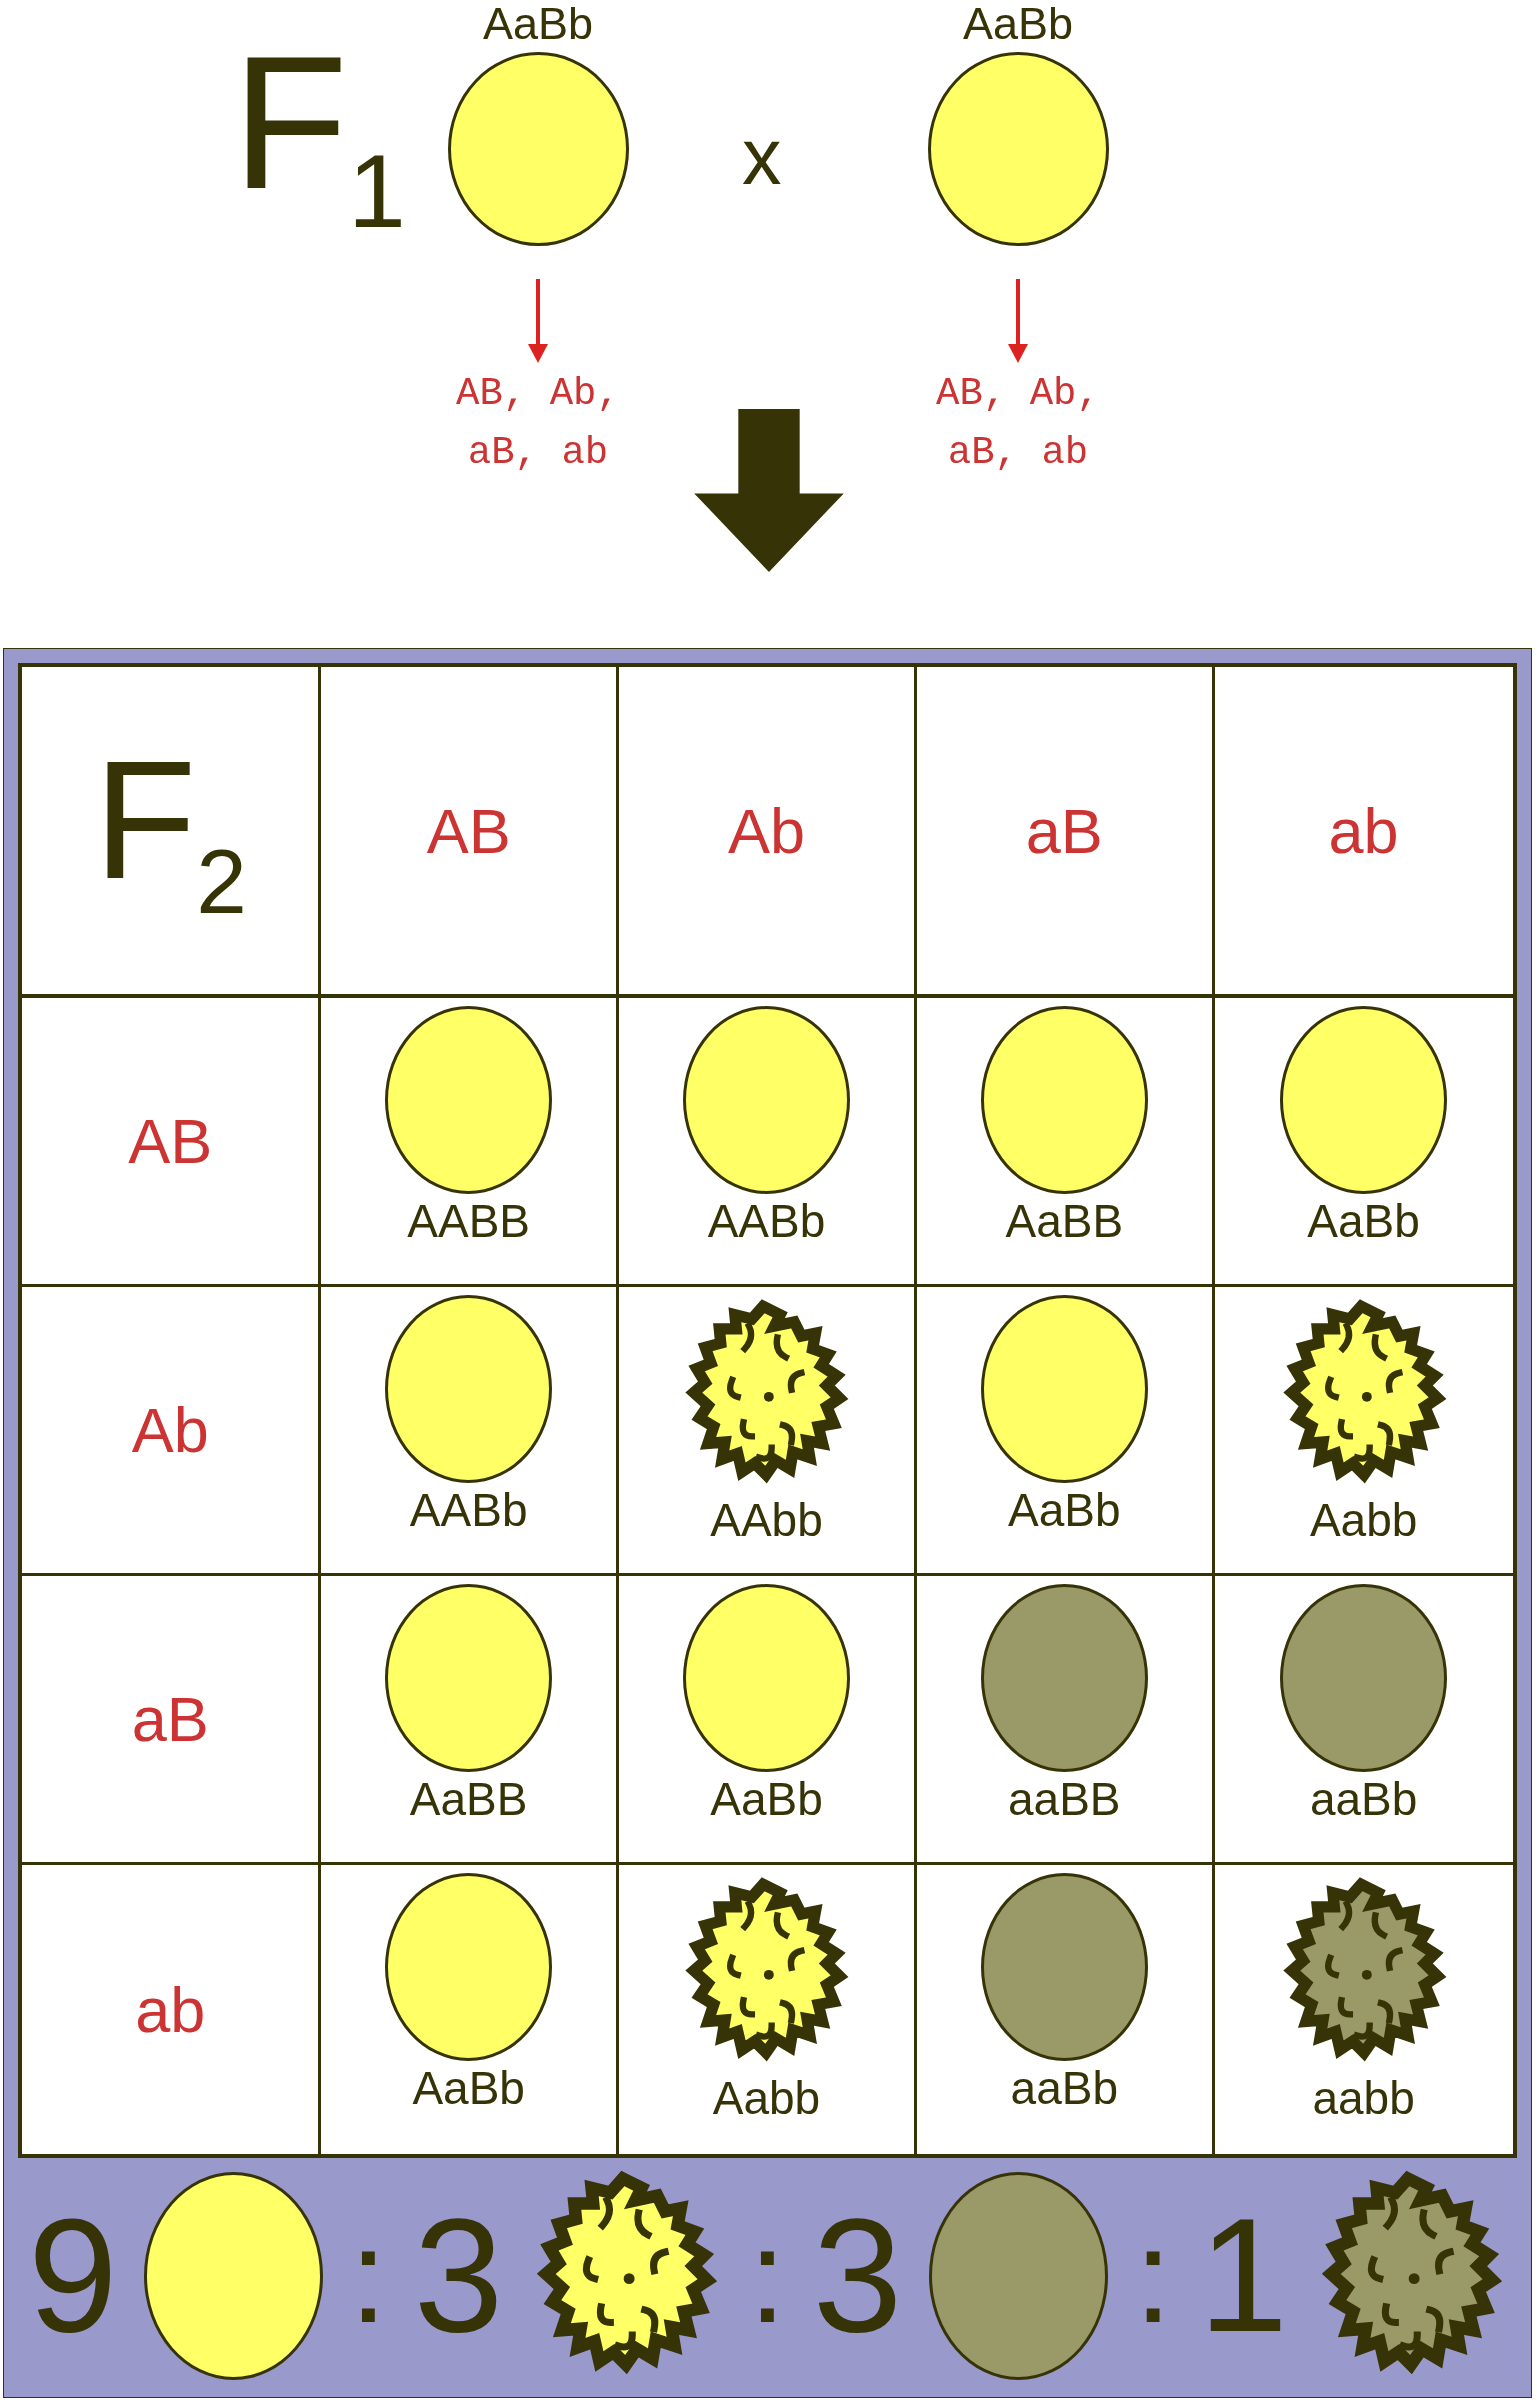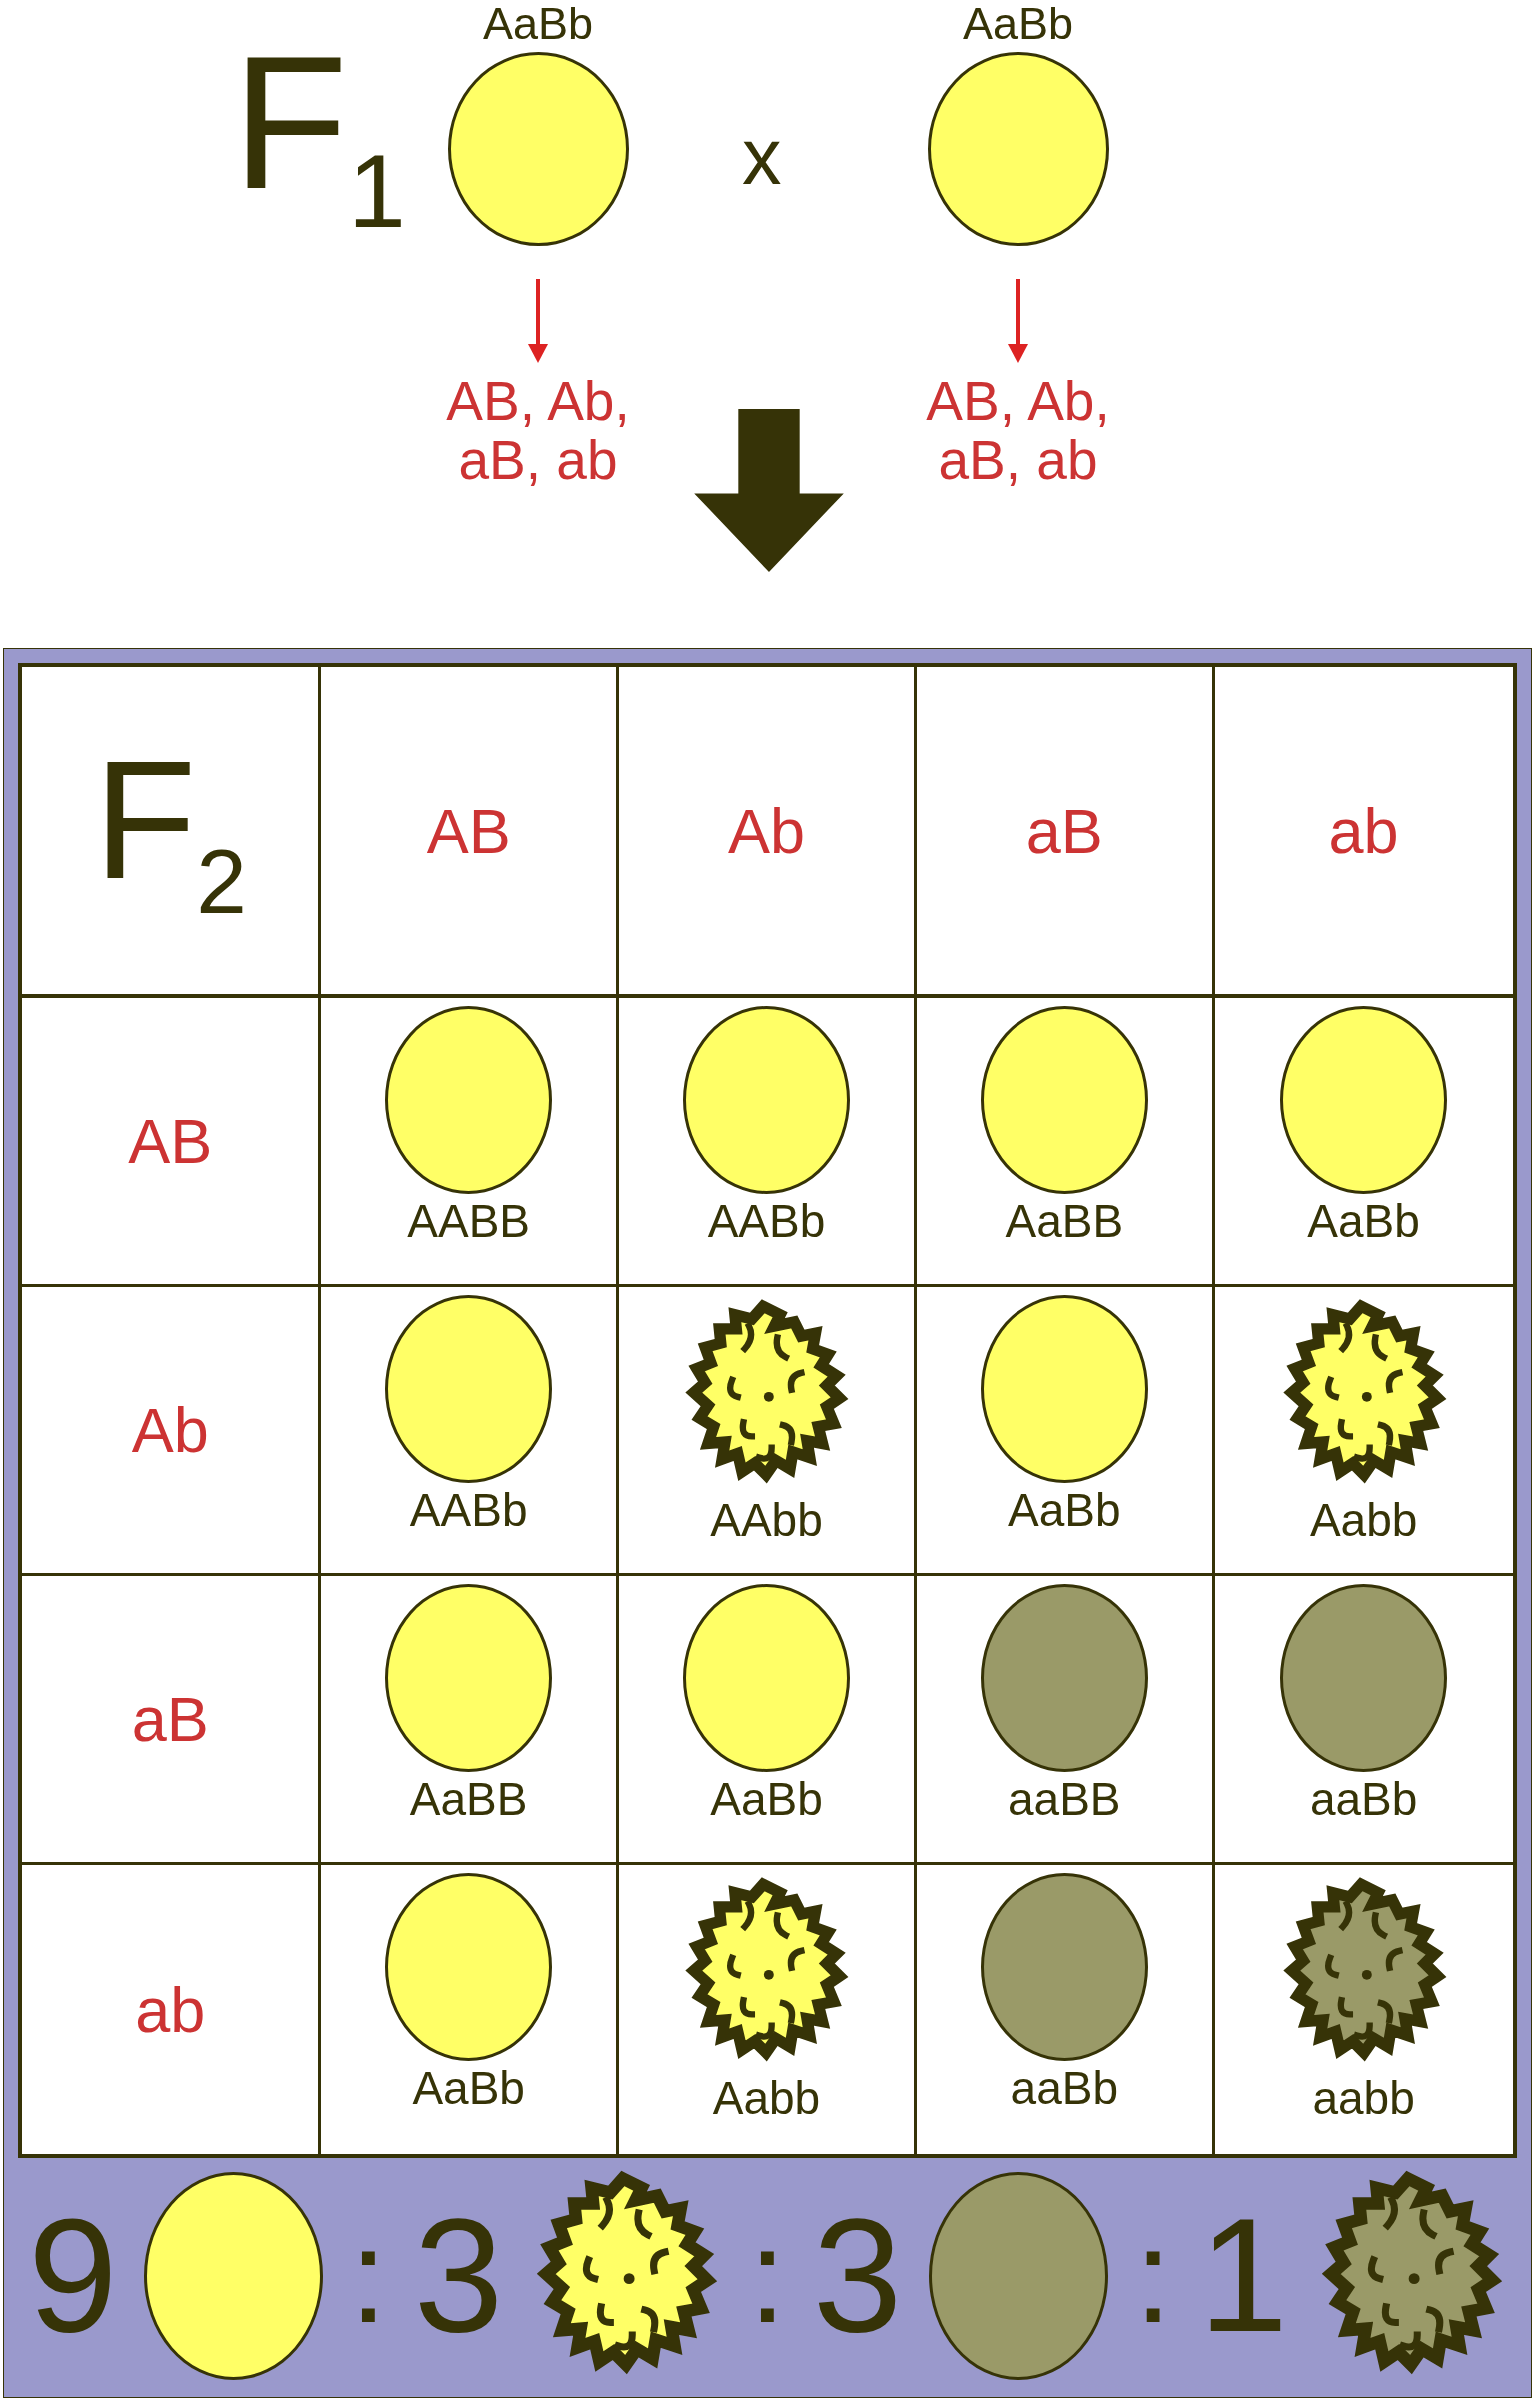--- a/index.html
+++ b/index.html
@@ -19,21 +19,21 @@
   .f1-label{position:absolute;left:232px;top:27px;color:var(--dark);font-size:190px;line-height:1;}
   .f1-label sub{font-size:104px;}
   .parent{position:absolute;top:0;width:188px;text-align:center;}
   .parent-left{left:444px;}
   .parent-right{left:924px;}
   .parent-genotype{font-size:45px;line-height:48px;color:var(--dark);}
   .cross-x{position:absolute;left:742px;top:111px;font-size:79px;color:var(--dark);}
   .red-arrow{margin-top:29px;height:86px;display:flex;flex-direction:column;align-items:center;}
   .red-arrow .line{width:3.8px;height:65px;background:var(--red-arrow);}
   .red-arrow .head{width:0;height:0;border-left:10.6px solid transparent;border-right:10.6px solid transparent;border-top:19px solid var(--red-arrow);}
-  .gametes{margin-top:7px;font-size:55px;line-height:59px;color:var(--red);}
+  .gametes{margin-top:0;font-size:39px;line-height:59px;color:var(--red);font-family:Liberation Mono, monospace;}
   .big-arrow{position:absolute;left:694px;top:409px;width:150px;height:163px;}
   .big-arrow polygon{fill:var(--dark);}
 
   
   .shape{display:inline-block;line-height:0;}
   .shape .disc{display:none;border:3.8px solid var(--dark);border-radius:50%;}
   .shape svg.wrinkled{display:none;}
   .shape[data-pheno$="round"] .disc{display:block;}
   .shape[data-pheno$="wrinkled"] svg.wrinkled{display:block;}
   .shape[data-pheno^="yellow"] .disc{background:var(--yellow);}

